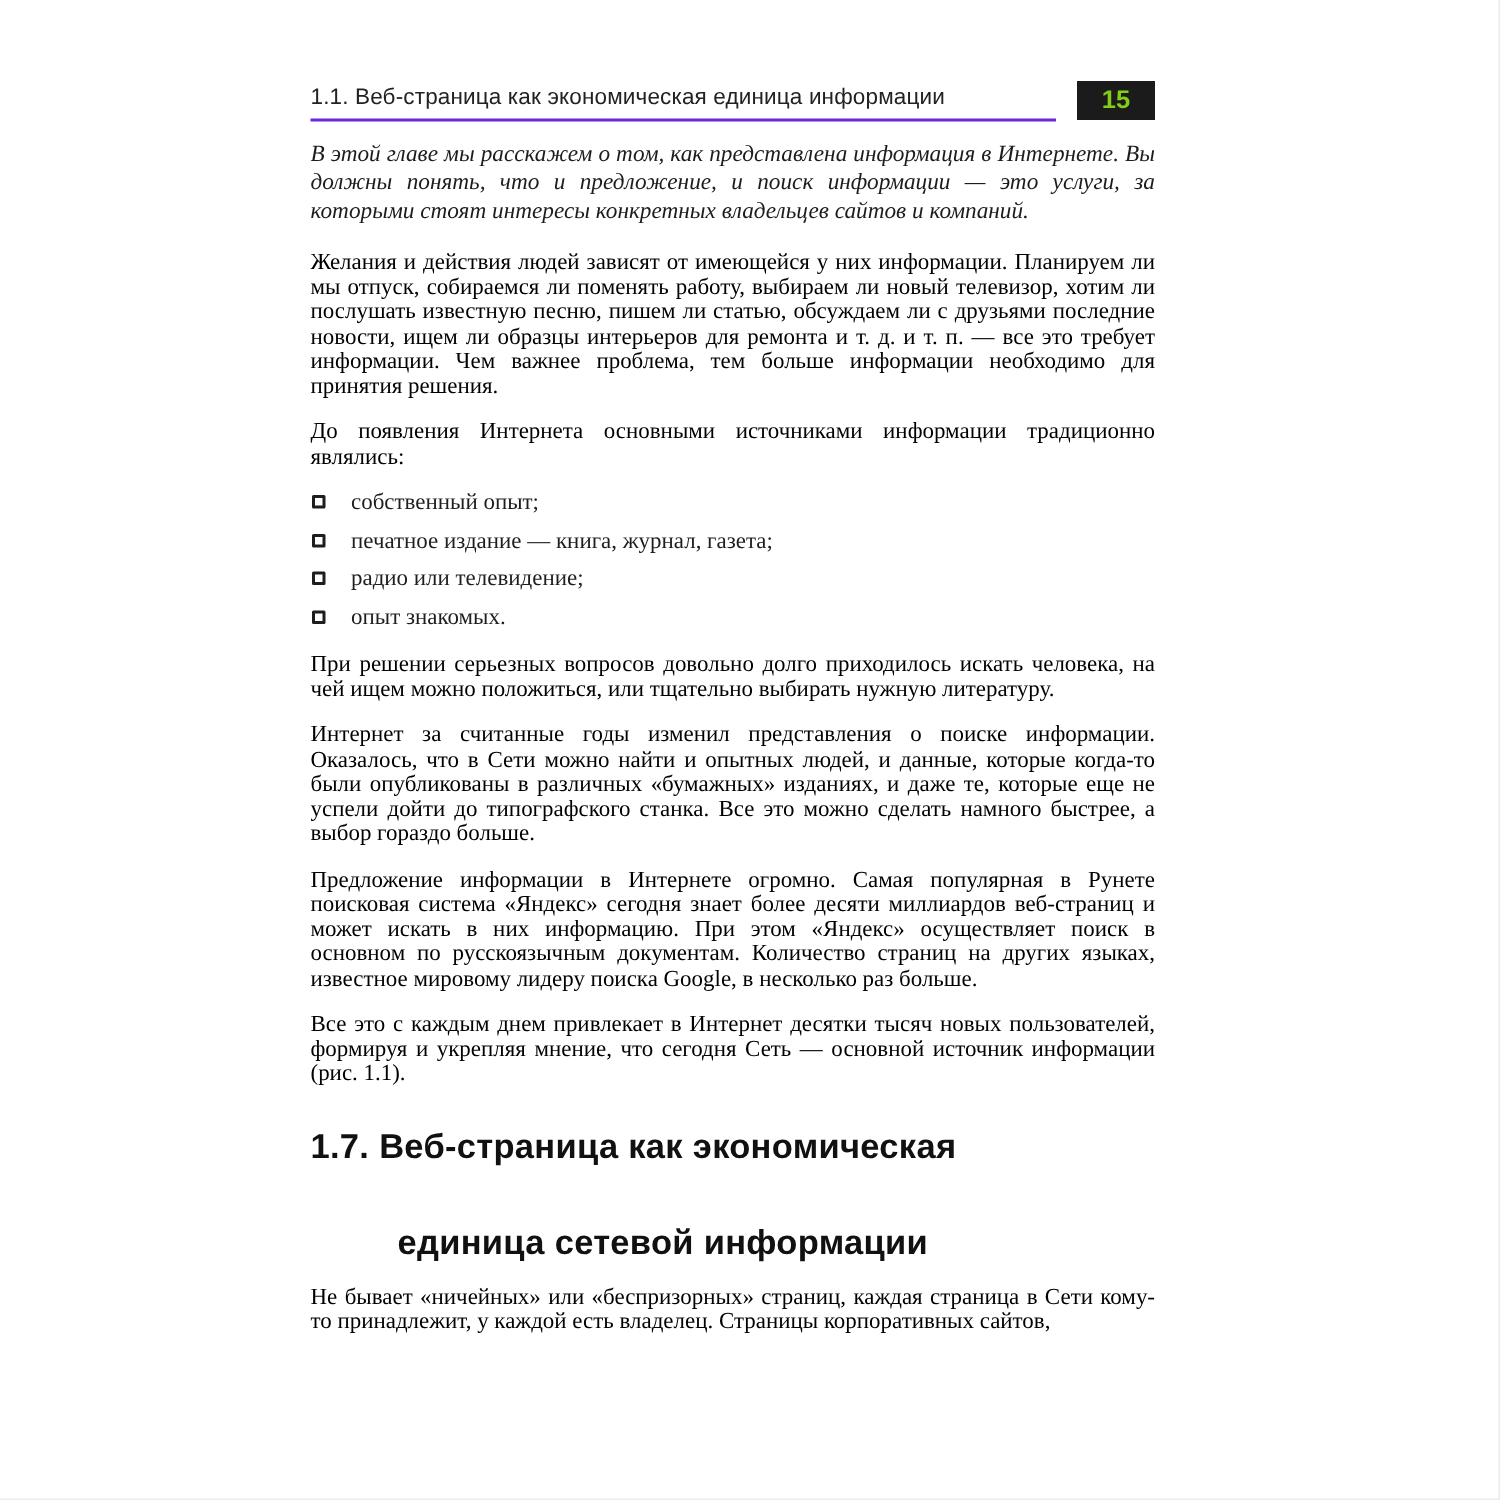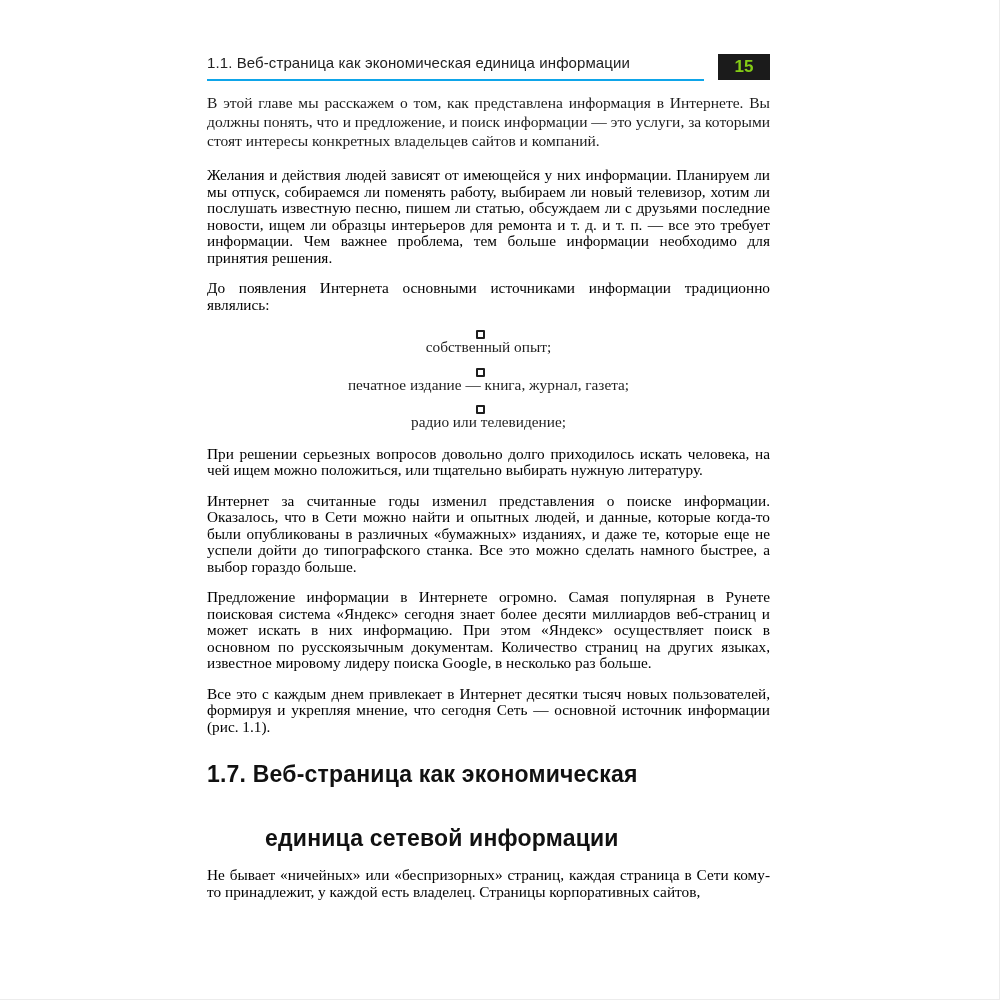--- a/index.html
+++ b/index.html
@@ -28,23 +28,23 @@
   
   .page-header {
     display: flex;
     align-items: stretch;
     height: 27px;
     margin-bottom: 12px;
   }
   .running-head-wrap {
     flex: 1;
     display: flex;
-    align-items: flex-start;
+    align-items: center;
     padding-bottom: 4px;
-    border-bottom: 2px solid #0ea5e9;
+    border-bottom: 2px solid #6d28d9;
     margin-right: 14px;
   }
   .running-head {
     font-family: "Liberation Sans", sans-serif;
     font-size: 15px;
     color: #222222;
     white-space: nowrap;
     letter-spacing: 0.1px;
   }
   .page-number-badge {
@@ -55,20 +55,21 @@
     font-family: "Liberation Sans", sans-serif;
     font-weight: bold;
     font-size: 17px;
     display: flex;
     align-items: center;
     justify-content: center;
   }
 
   
   .intro-para {
+    font-style: italic;
     font-size: 15.5px;
     line-height: 19px;
     text-align: justify;
     margin-bottom: 17px;
     color: #1c1c1c;
   }
   .body-para {
     font-size: 15.3px;
     line-height: 16.5px;
     text-align: justify;
@@ -76,25 +77,24 @@
     color: #000000;
   }
 
   
   .bullet-list {
     list-style: none;
     margin: 0 0 15px 0;
   }
   .list-item {
     display: flex;
-    align-items: center;
+    align-items: flex-start;
     margin-bottom: 9px;
     font-size: 15.3px;
     line-height: 16.5px;
-    flex-direction: column;
   }
   .square-bullet {
     flex: 0 0 auto;
     width: 9px;
     height: 9px;
     border: 2px solid #1e1e1e;
     border-radius: 1px;
     margin: 3px 17px 0 1px;
   }
 
@@ -138,20 +138,24 @@
         <span>собственный опыт;</span>
       </li>
       <li class="list-item">
         <span class="square-bullet"></span>
         <span>печатное издание — книга, журнал, газета;</span>
       </li>
       <li class="list-item">
         <span class="square-bullet"></span>
         <span>радио или телевидение;</span>
       </li>
+      <li class="list-item">
+        <span class="square-bullet"></span>
+        <span>опыт знакомых.</span>
+      </li>
     </ul>
 
     <p class="body-para">При решении серьезных вопросов довольно долго приходилось искать человека, на чей ищем можно положиться, или тщательно выбирать нужную литературу.</p>
 
     <p class="body-para">Интернет за считанные годы изменил представления о поиске информации. Оказалось, что в Сети можно найти и опытных людей, и данные, которые когда-то были опубликованы в различных «бумажных» изданиях, и даже те, которые еще не успели дойти до типографского станка. Все это можно сделать намного быстрее, а выбор гораздо больше.</p>
 
     <p class="body-para">Предложение информации в Интернете огромно. Самая популярная в Рунете поисковая система «Яндекс» сегодня знает более десяти миллиардов веб-страниц и может искать в них информацию. При этом «Яндекс» осуществляет поиск в основном по русскоязычным документам. Количество страниц на других языках, известное мировому лидеру поиска Google, в несколько раз больше.</p>
 
     <p class="body-para">Все это с каждым днем привлекает в Интернет десятки тысяч новых пользователей, формируя и укрепляя мнение, что сегодня Сеть — основной источник информации (рис. 1.1).</p>
 

